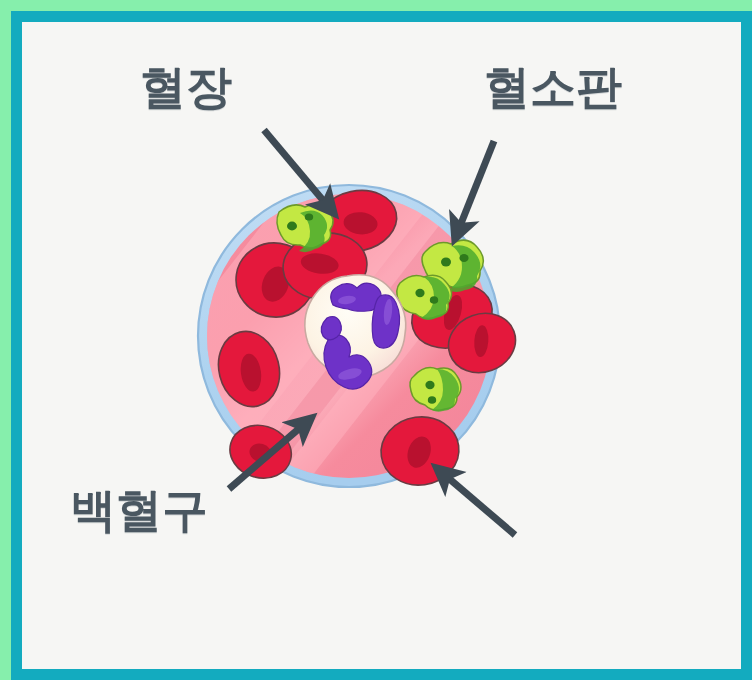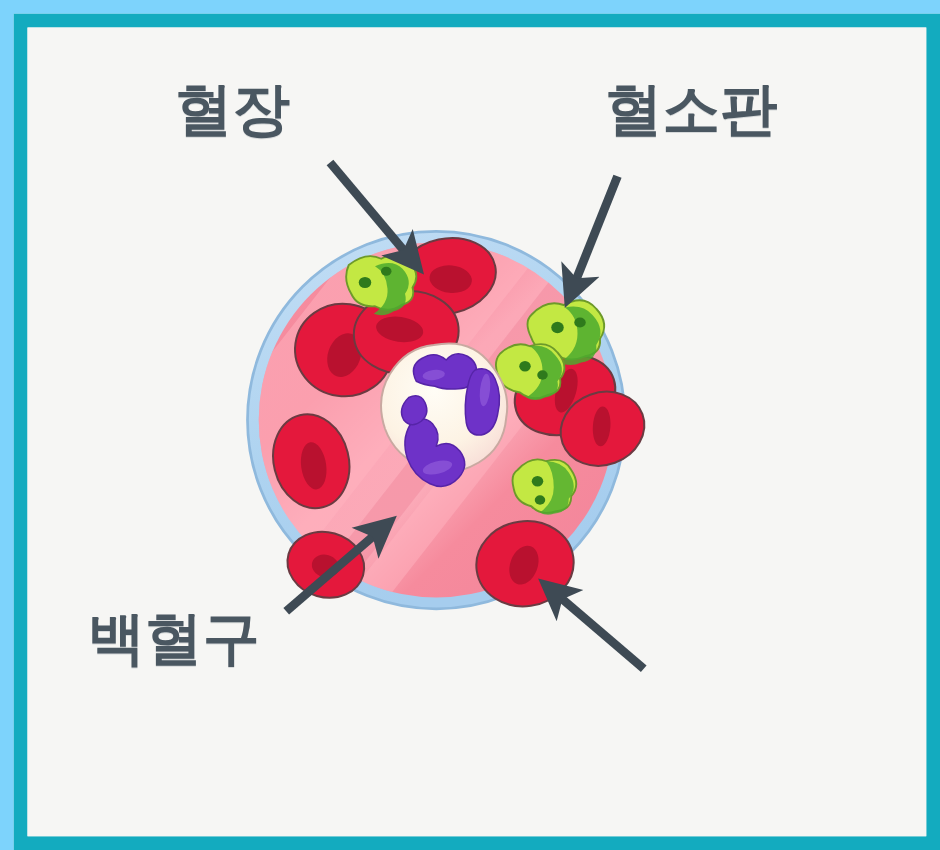--- a/index.html
+++ b/index.html
@@ -5,21 +5,21 @@
 <style>
   html, body {
     margin: 0;
     padding: 0;
     background: #ffffff;
   }
   #stage {
     position: relative;
     width: 752px;
     height: 680px;
-    background: #7dd3fc;
+    background: #86efac;
     overflow: hidden;
     font-family: "Liberation Sans", "DejaVu Sans", sans-serif;
   }
   
   #frame {
     position: absolute;
     left: 11px;
     top: 11px;
     right: 0px;
     bottom: 0px;

